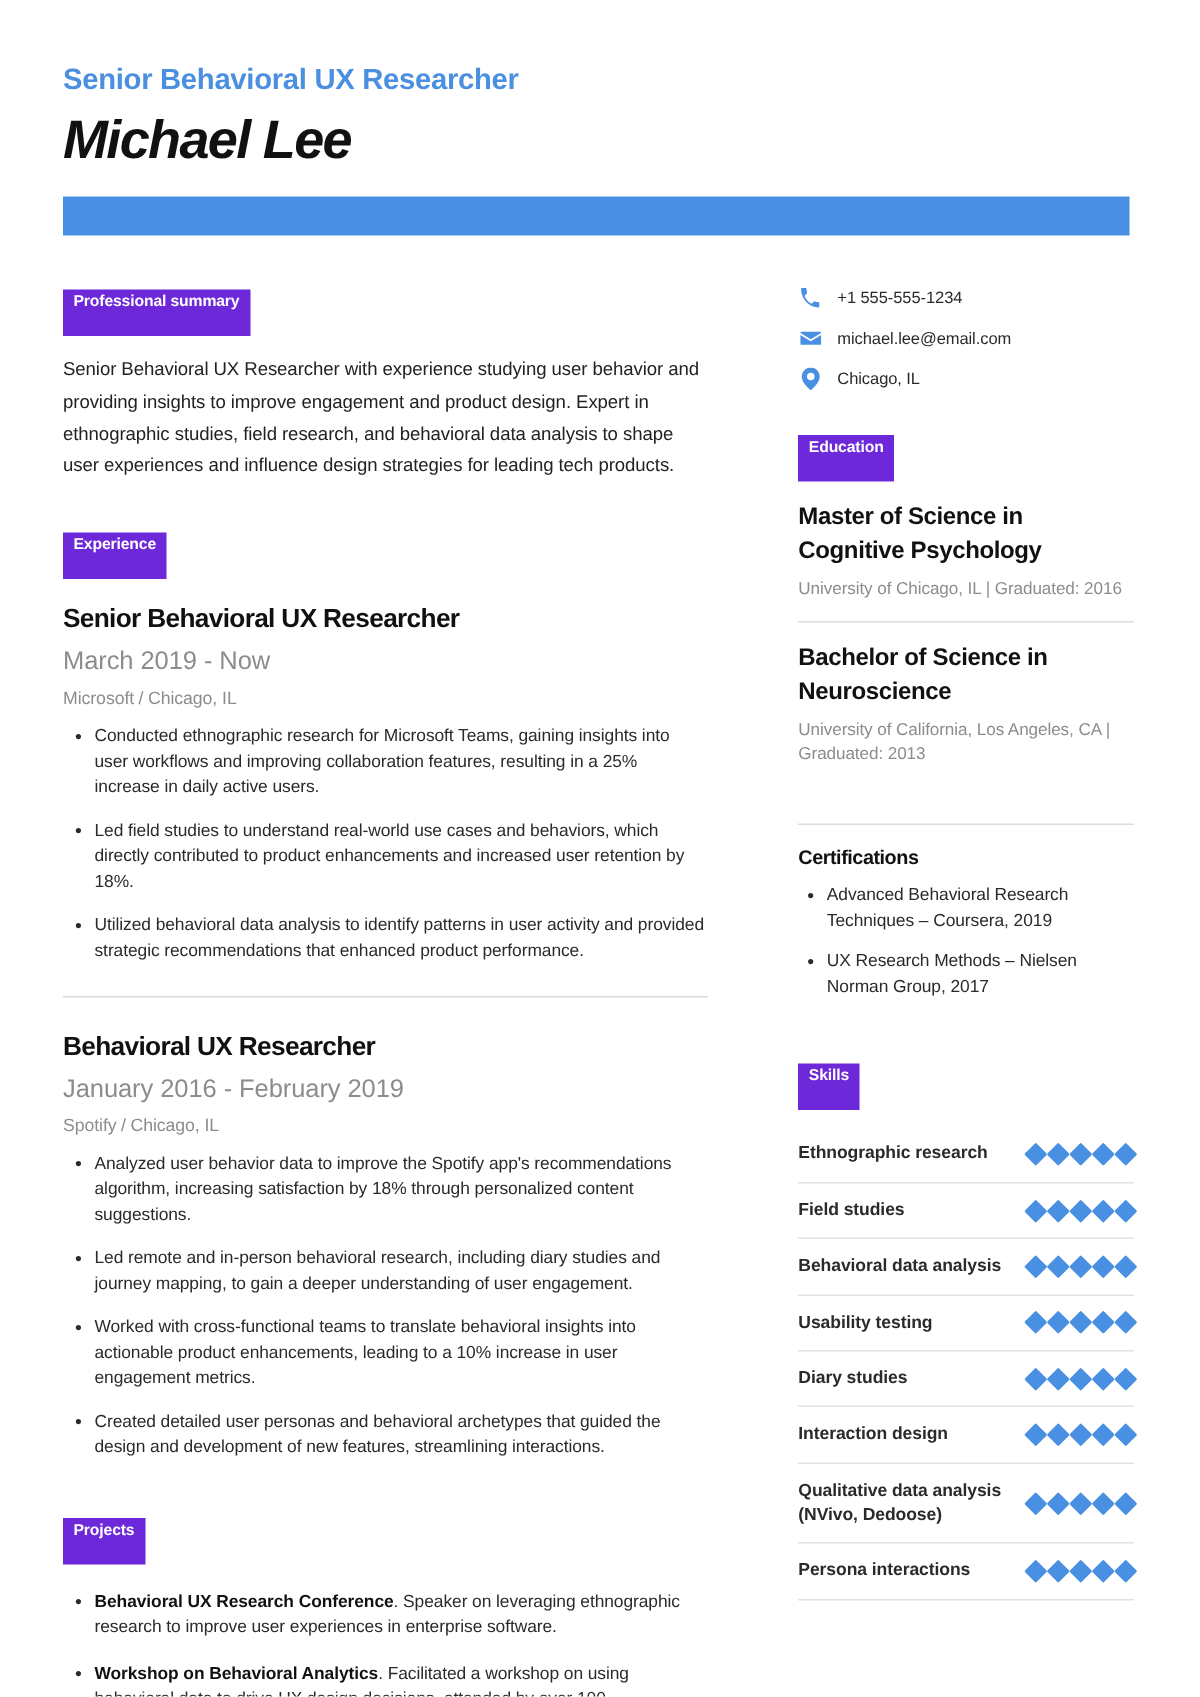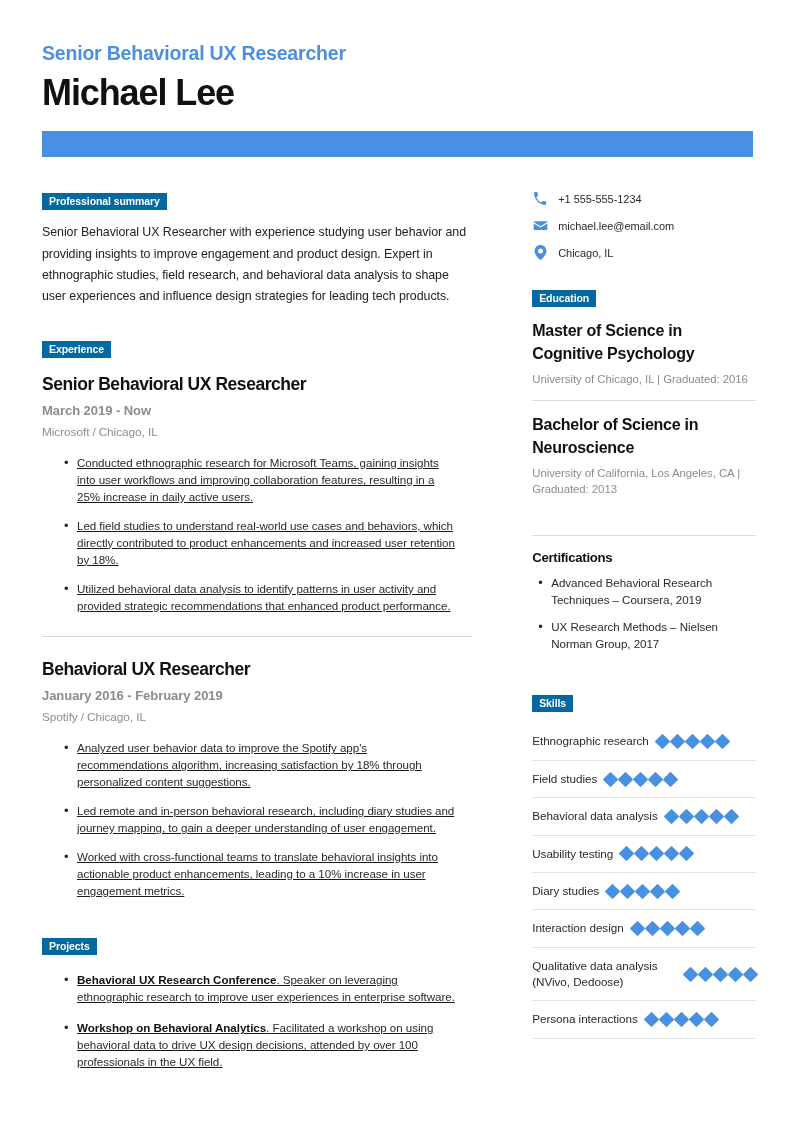--- a/index.html
+++ b/index.html
@@ -25,41 +25,42 @@
     letter-spacing: -0.2px;
     margin-bottom: 9px;
   }
   .full-name {
     font-size: 36px;
     font-weight: bold;
     color: #111111;
     letter-spacing: -1.1px;
     line-height: 1.05;
     margin-bottom: 19px;
+    font-style: italic;
   }
   .header-bar {
     height: 26px;
     background: #4a90e2;
     width: 711px;
     margin-bottom: 34px;
   }
 
   
   .columns { display: flex; align-items: flex-start; }
   .col-left  { width: 464px; padding-right: 18px; }
   .col-right { width: 232px; margin-left: 42px; }
 
   
   .badge {
     display: inline-block;
-    background: #0369a1;
+    background: #6d28d9;
     color: #ffffff;
     font-size: 10.5px;
     font-weight: bold;
-    padding: 3px 7px 4px 7px;
+    padding: 3px 7px 18px 7px;
     letter-spacing: -0.1px;
     line-height: 1;
   }
 
   
   .summary-block { margin-bottom: 31px; }
   .summary-text {
     font-size: 12.4px;
     line-height: 1.72;
     color: #222;
@@ -76,35 +77,34 @@
     padding-top: 22px;
   }
   .exp-role {
     font-size: 17.5px;
     font-weight: bold;
     color: #111;
     letter-spacing: -0.45px;
     margin-bottom: 8px;
   }
   .exp-dates {
-    font-size: 13px;
+    font-size: 17px;
     color: #8c8c8c;
     margin-bottom: 7px;
     letter-spacing: -0.05px;
-    font-weight: bold;
   }
   .exp-company {
     font-size: 11.8px;
     color: #8c8c8c;
     margin-bottom: 11px;
     letter-spacing: -0.05px;
   }
   .exp-company .sep { padding: 0 3px; }
 
-  ul.bullets { list-style: none; margin: 16px; padding: 0; text-decoration: underline; }
+  ul.bullets { list-style: none; margin: 2px; padding: 0; }
   ul.bullets > li {
     position: relative;
     padding-left: 19px;
     font-size: 11.6px;
     line-height: 1.46;
     color: #2a2a2a;
     margin-bottom: 12px;
     letter-spacing: -0.05px;
   }
   ul.bullets > li:last-child { margin-bottom: 0; }
@@ -195,23 +195,25 @@
     top: -1px;
     font-size: 13px;
     color: #2a2a2a;
   }
 
   
   .skills-list { margin-top: 11px; }
   .skill-row {
     display: flex;
     align-items: center;
+    justify-content: space-between;
     border-bottom: 1px solid #e2e2e2;
     padding: 10px 0 10px 0;
     min-height: 36px;
+    font-weight: bold;
   }
   .skill-name {
     font-size: 11.7px;
     color: #2a2a2a;
     line-height: 1.4;
     letter-spacing: -0.05px;
     padding-right: 8px;
   }
   .skill-dots { display: flex; flex: 0 0 auto; gap: 4px; }
   .diamond {
@@ -263,20 +265,21 @@
         <div class="exp-entry divided">
           <div class="exp-role">Behavioral UX Researcher</div>
           <div class="exp-dates">January 2016 - February 2019</div>
           <div class="exp-company">
             <span>Spotify</span><span class="sep">/</span><span>Chicago, IL</span>
           </div>
           <ul class="bullets">
             <li>Analyzed user behavior data to improve the Spotify app's recommendations algorithm, increasing satisfaction by 18% through personalized content suggestions.</li>
             <li>Led remote and in-person behavioral research, including diary studies and journey mapping, to gain a deeper understanding of user engagement.</li>
             <li>Worked with cross-functional teams to translate behavioral insights into actionable product enhancements, leading to a 10% increase in user engagement metrics.</li>
+            <li>Created detailed user personas and behavioral archetypes that guided the design and development of new features, streamlining interactions.</li>
           </ul>
         </div>
       </div>
 
       <div class="projects-section">
         <span class="badge">Projects</span>
         <ul class="bullets">
           <li><span class="proj-name">Behavioral UX Research Conference</span><span>. Speaker on leveraging ethnographic research to improve user experiences in enterprise software.</span></li>
           <li><span class="proj-name">Workshop on Behavioral Analytics</span><span>. Facilitated a workshop on using behavioral data to drive UX design decisions, attended by over 100 professionals in the UX field.</span></li>
         </ul>

